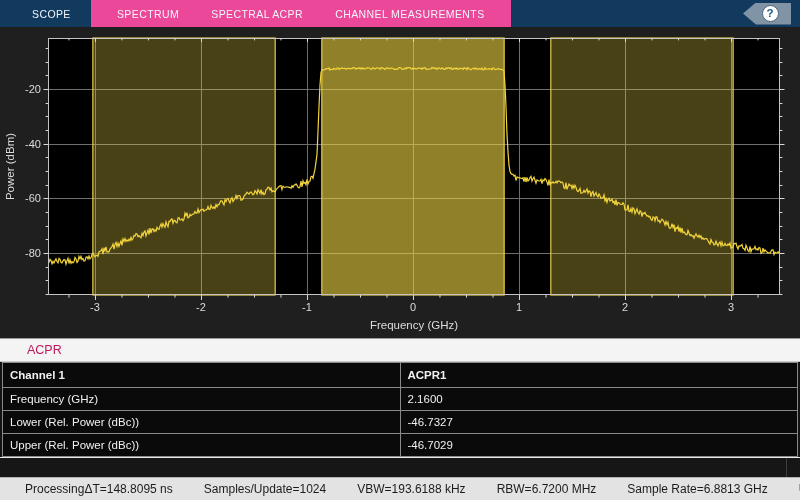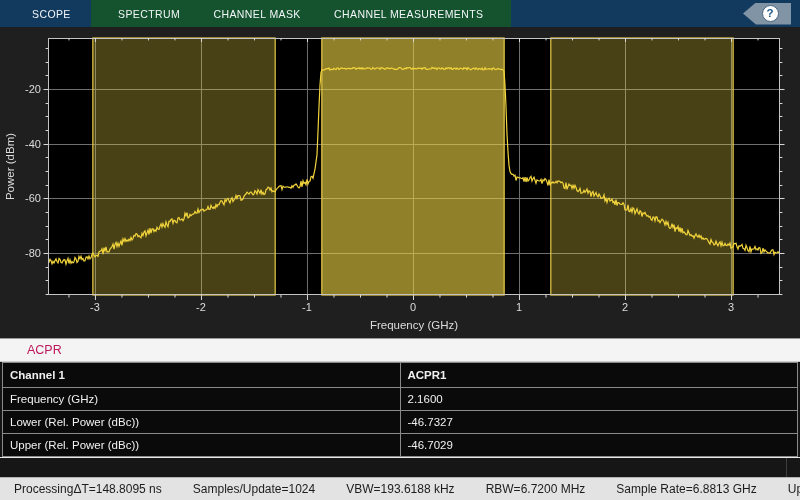--- a/index.html
+++ b/index.html
@@ -7,21 +7,21 @@
   #app{
     position:relative;width:800px;height:500px;overflow:hidden;
     font-family:"Liberation Sans",sans-serif;background:#1b1b1b;
   }
   
   .toolbar{
     display:flex;height:27px;background:#123a5e;color:#fff;align-items:stretch;justify-content:space-between;
   }
   .tab-group{display:flex;align-items:stretch;}
   .tab-group-dark{padding-left:12px;background:#123a5e;}
-  .tab-group-highlight{background:#14532d;width:420px;justify-content:space-evenly;}
+  .tab-group-highlight{background:#ec4899;width:420px;justify-content:space-evenly;}
   .tab{
     display:flex;align-items:center;padding:0 20px;font-size:10.5px;
     letter-spacing:.4px;white-space:nowrap;cursor:default;color:#f2f6fa;
   }
   .tab-group-highlight .tab{padding:0 6px;}
   .toolbar-rest{flex:1;display:flex;align-items:center;justify-content:flex-end;background:#123a5e;}
   .help-tag{
     position:relative;width:48px;height:22px;margin-right:9px;
     background:#8094a5;
     clip-path:polygon(0 50%,27% 0,100% 0,100% 100%,27% 100%);
@@ -51,42 +51,42 @@
     font-weight:normal;overflow:hidden;white-space:nowrap;
   }
   .acpr-table th{font-weight:bold;height:25px;}
   .acpr-filler{position:relative;height:20px;background:#161616;border-top:1px solid #e8e8e8;}
   .acpr-filler .vline{position:absolute;right:13px;top:0;width:1px;height:100%;background:#3e3e3e;}
   
   .statusbar{
     width:800px;height:23px;background:#e3e3e3;border-top:1px solid #b3b3b3;
     display:flex;align-items:center;font-size:12px;color:#1c1c1c;
   }
-  .status-state{margin-left:14px;width:86px;}
+  .status-state{margin-left:25px;width:86px;}
   .status-items{display:flex;gap:31px;white-space:nowrap;}
   .status-right{margin-left:auto;margin-right:6px;display:flex;align-items:center;}
   .tri-icon{display:flex;flex-direction:column;align-items:center;cursor:pointer;}
   .tri-icon .bar{width:11px;height:2px;background:#8f8f8f;margin-bottom:1px;}
   .tri-icon .tri{
     width:0;height:0;border-left:5.5px solid transparent;border-right:5.5px solid transparent;
     border-top:6px solid #8f8f8f;
   }
 </style>
 </head>
 <body>
 
 <div id="app">
 
   <div class="toolbar">
     <div class="tab-group tab-group-dark" id="tabs-dark">
         <div class="tab">SCOPE</div>
       </div>
     <div class="tab-group tab-group-highlight" id="tabs-highlight">
         <div class="tab">SPECTRUM</div>
-        <div class="tab">CHANNEL MASK</div>
+        <div class="tab">SPECTRAL ACPR</div>
         <div class="tab">CHANNEL MEASUREMENTS</div>
       </div>
     <div class="toolbar-rest">
       <div class="help-tag">
         <div class="help-circle">?</div>
       </div>
     </div>
   </div>
 
   <div class="scope" id="scope">

